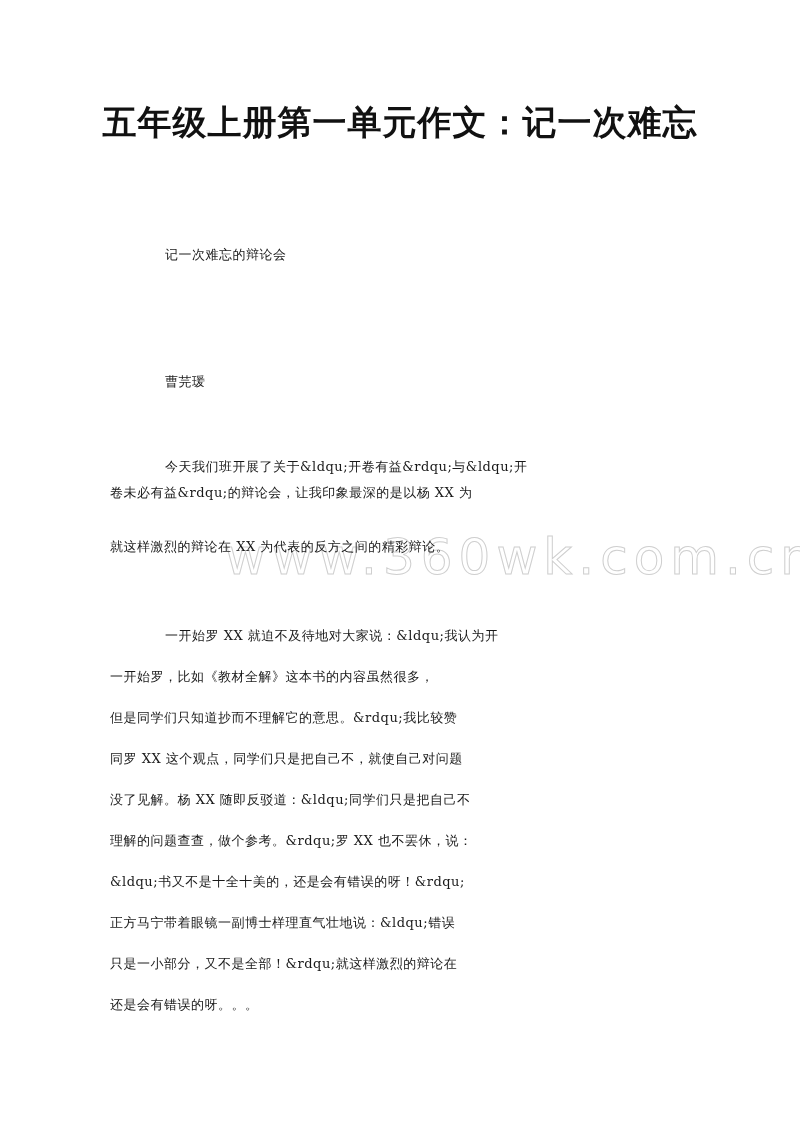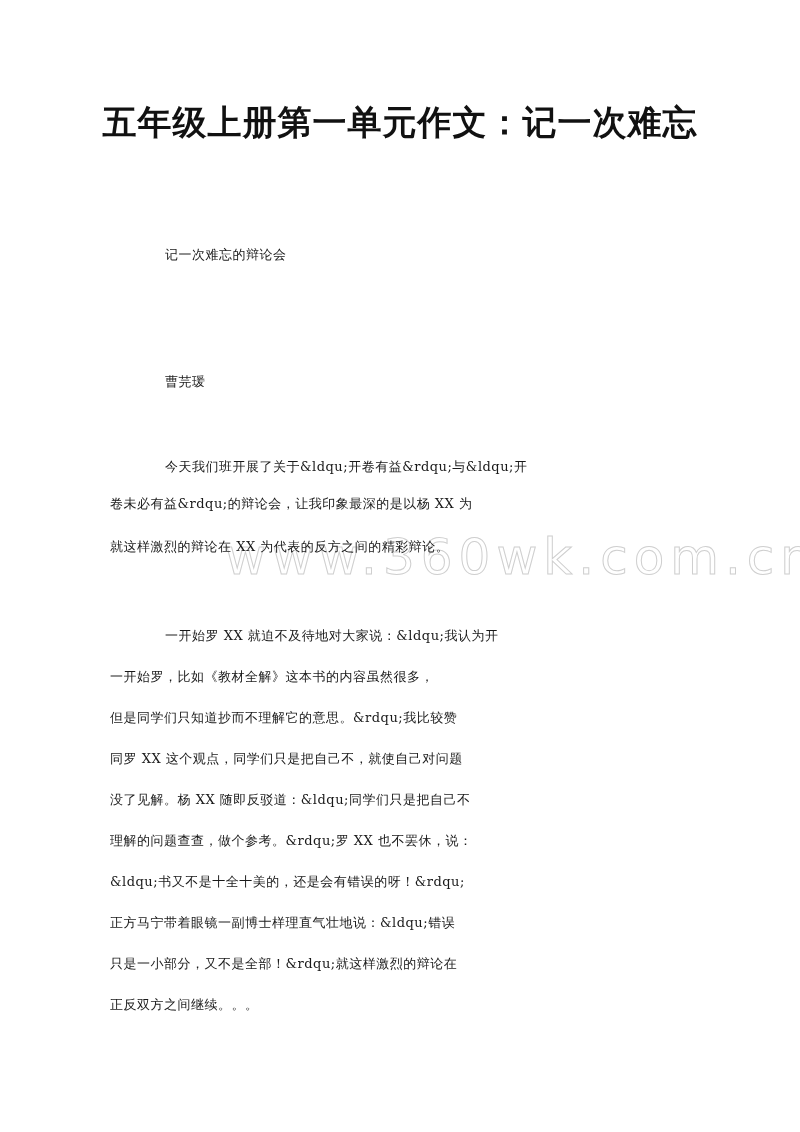--- a/index.html
+++ b/index.html
@@ -35,30 +35,30 @@
   <div class="watermark">www.360wk.com.cn</div>
 
   <div class="title t1">五年级上册第一单元作文：记一次难忘</div>
 
   <div class="line indent" style="top:246px">记一次难忘的辩论会</div>
 
   <div class="line indent" style="top:373px">曹芫瑗</div>
 
   <div>
     <div class="line indent" style="top:458px">今天我们班开展了关于&amp;ldqu;开卷有益&amp;rdqu;与&amp;ldqu;开</div>
-    <div class="line" style="top:495px">卷未必有益&amp;rdqu;的辩论会，让我印象最深的是以杨 XX 为</div>
+    <div class="line" style="top:484px">卷未必有益&amp;rdqu;的辩论会，让我印象最深的是以杨 XX 为</div>
     <div class="line" style="top:538px">就这样激烈的辩论在 XX 为代表的反方之间的精彩辩论。</div>
   </div>
 
   <div>
     <div class="line indent" style="top:627px">一开始罗 XX 就迫不及待地对大家说：&amp;ldqu;我认为开</div>
     <div class="line" style="top:668px">一开始罗，比如《教材全解》这本书的内容虽然很多，</div>
     <div class="line" style="top:709px">但是同学们只知道抄而不理解它的意思。&amp;rdqu;我比较赞</div>
     <div class="line" style="top:750px">同罗 XX 这个观点，同学们只是把自己不，就使自己对问题</div>
     <div class="line" style="top:791px">没了见解。杨 XX 随即反驳道：&amp;ldqu;同学们只是把自己不</div>
     <div class="line" style="top:832px">理解的问题查查，做个参考。&amp;rdqu;罗 XX 也不罢休，说：</div>
     <div class="line" style="top:873px">&amp;ldqu;书又不是十全十美的，还是会有错误的呀！&amp;rdqu;</div>
     <div class="line" style="top:914px">正方马宁带着眼镜一副博士样理直气壮地说：&amp;ldqu;错误</div>
     <div class="line" style="top:955px">只是一小部分，又不是全部！&amp;rdqu;就这样激烈的辩论在</div>
-    <div class="line" style="top:996px">正反双方之间继续。。。</div>
+    <div class="line" style="top:996px">还是会有错误的呀。。。</div>
   </div>
 
 </div>
 
 </body></html>

